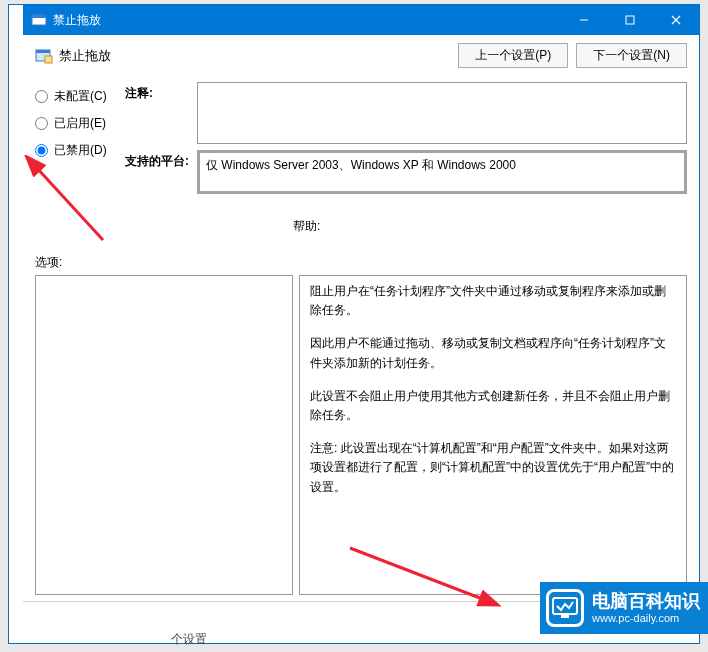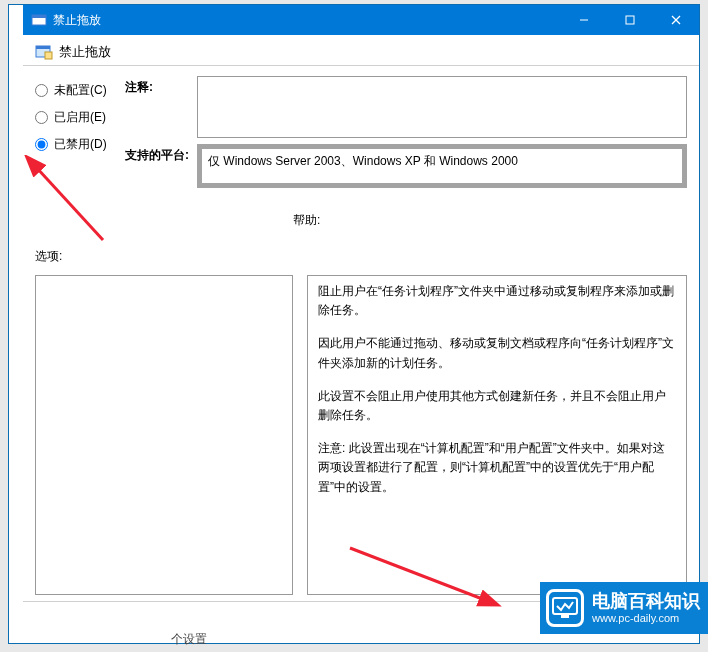--- a/index.html
+++ b/index.html
@@ -99,36 +99,36 @@
   textarea.notes {
     flex: 1;
     height: 62px;
     resize: none;
     border: 1px solid #999;
     font-family: inherit;
   }
   .platform-box {
     flex: 1;
     height: 44px;
-    border: 5px solid #a3a3a3;
+    border: 3px solid #a3a3a3;
     padding: 4px 6px;
     font-size: 12px;
     background: #fff;
   }
   .labels-row {
     display: flex;
     padding: 18px 12px 4px 12px;
     font-size: 12px;
   }
   .labels-row .options-label { width: 258px; margin-top: 36px; }
   .panes {
     display: flex;
     padding: 0 12px 6px 12px;
     flex: 1;
-    gap: 14px;
+    gap: 6px;
     align-items: flex-end;
   }
   .pane-left, .pane-right {
     border: 1px solid #999;
     background: #fff;
     height: 320px;
     overflow-y: auto;
   }
   .pane-left { width: 258px; }
   .pane-right { flex: 1; }
@@ -224,20 +224,22 @@
   <div class="header-row">
     <span class="hicon">
       <svg width="18" height="18" viewBox="0 0 18 18">
           <rect x="1" y="3" width="14" height="11" fill="#cfe6fb" stroke="#3a7bd5"></rect>
           <rect x="1" y="3" width="14" height="3" fill="#3a7bd5"></rect>
           <rect x="10" y="9" width="7" height="7" fill="#ffe08a" stroke="#bd9a2a"></rect>
         </svg>
     </span>
     <span class="htitle">禁止拖放</span>
     <span class="spacer"></span>
+    <button class="navbtn">上一个设置(P)</button>
+    <button class="navbtn">下一个设置(N)</button>
   </div>
   <div class="separator"></div>
 
   <div class="form-area">
     <div class="radio-col">
       <label class="radio-row">
         <input type="radio" name="state" style="">
         <span>未配置(C)</span>
       </label>
       <label class="radio-row">

